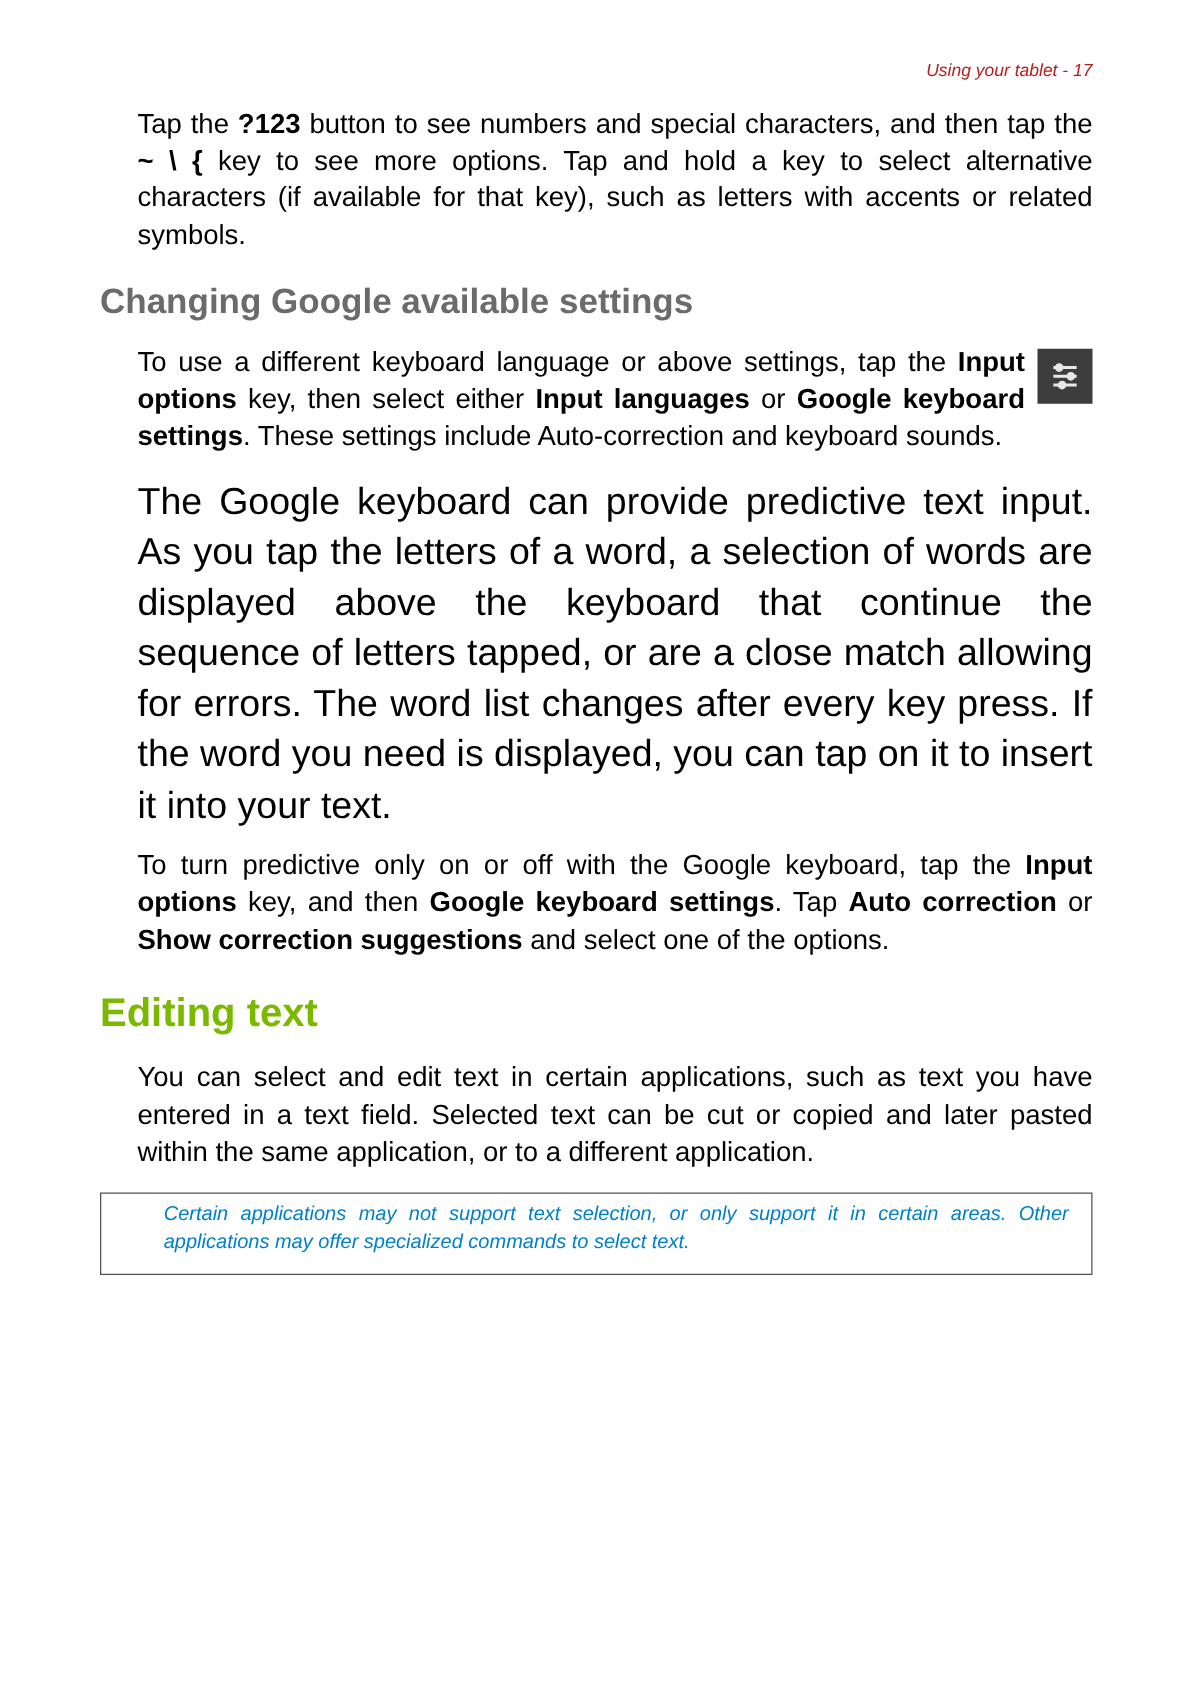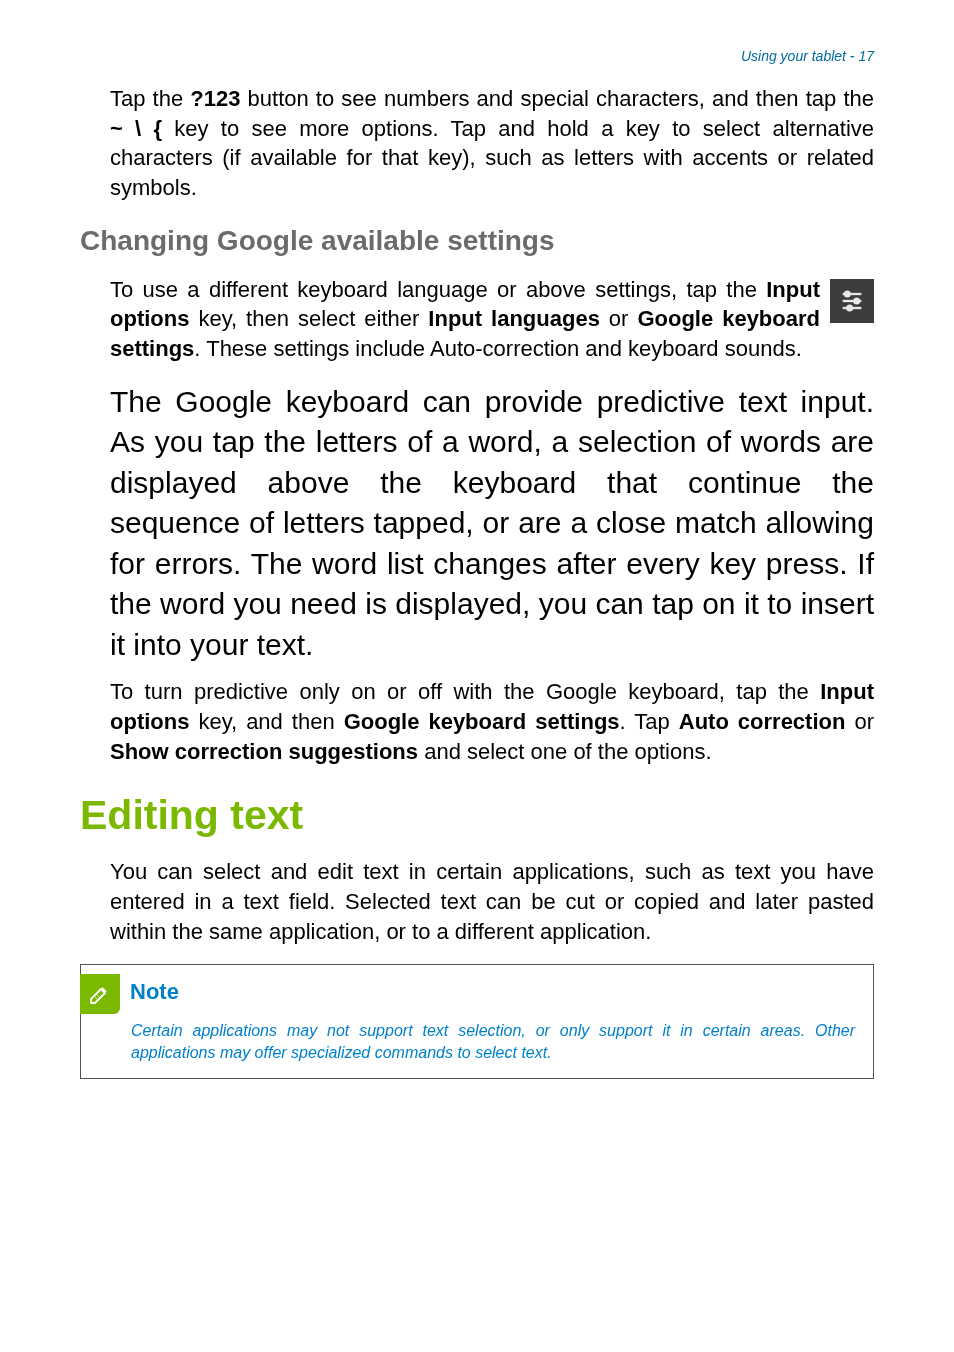--- a/index.html
+++ b/index.html
@@ -14,21 +14,21 @@
     width: 954px;
     min-height: 1352px;
     box-sizing: border-box;
     padding: 48px 80px 60px 80px;
     position: relative;
   }
   .header {
     text-align: right;
     font-style: italic;
     font-size: 14px;
-    color: #0369a1;
+    color: #b91c1c;
     margin-bottom: 20px;
   }
   .body-para {
     font-size: 22px;
     line-height: 1.35;
     text-align: justify;
     margin: 0 0 18px 0;
     padding-left: 30px;
   }
   .body-para-noindent {
@@ -38,21 +38,21 @@
     margin: 0 0 12px 0;
     padding-left: 30px;
   }
   h2.section-h2 {
     font-size: 28px;
     font-weight: bold;
     color: #6b6b6b;
     margin: 22px 0 18px 0;
   }
   h1.editing-h1 {
-    font-size: 41px;
+    font-size: 32px;
     font-weight: bold;
     color: #7bb800;
     margin: 26px 0 18px 0;
   }
   .float-icon {
     float: right;
     width: 44px;
     height: 44px;
     background: #3d3d3d;
     margin: 4px 0 6px 10px;
@@ -141,27 +141,16 @@
 
   <p class="body-para">
     <span>To turn predictive only on or off with the Google keyboard, tap the </span><b>Input options</b><span> key, and then </span><b>Google keyboard settings</b><span>. Tap </span><b>Auto correction</b><span> or </span><b>Show correction suggestions</b><span> and select one of the options.</span>
   </p>
 
   <h1 class="editing-h1">Editing text</h1>
 
   <p class="body-para">You can select and edit text in certain applications, such as text you have entered in a text field. Selected text can be cut or copied and later pasted within the same application, or to a different application.</p>
 
   <div class="note-box">
-    <div class="note-head">
-      <span class="note-icon-wrap">
-        <svg viewBox="0 0 24 24">
-          <path d="M3 17l10-10 4 4-10 10H3v-4z" fill="none" stroke="#ffffff" stroke-width="1.8" stroke-linejoin="round"></path>
-          <path d="M14 6l4 4" fill="none" stroke="#ffffff" stroke-width="1.8"></path>
-          <path d="M6 14l4 4" fill="none" stroke="#ffffff" stroke-width="1" opacity="0.6"></path>
-          <path d="M8 12l4 4" fill="none" stroke="#ffffff" stroke-width="1" opacity="0.6"></path>
-        </svg>
-      </span>
-      <span class="note-title">Note</span>
-    </div>
     <div class="note-body">Certain applications may not support text selection, or only support it in certain areas. Other applications may offer specialized commands to select text.</div>
   </div>
 
 </div>
 
 </body></html>

